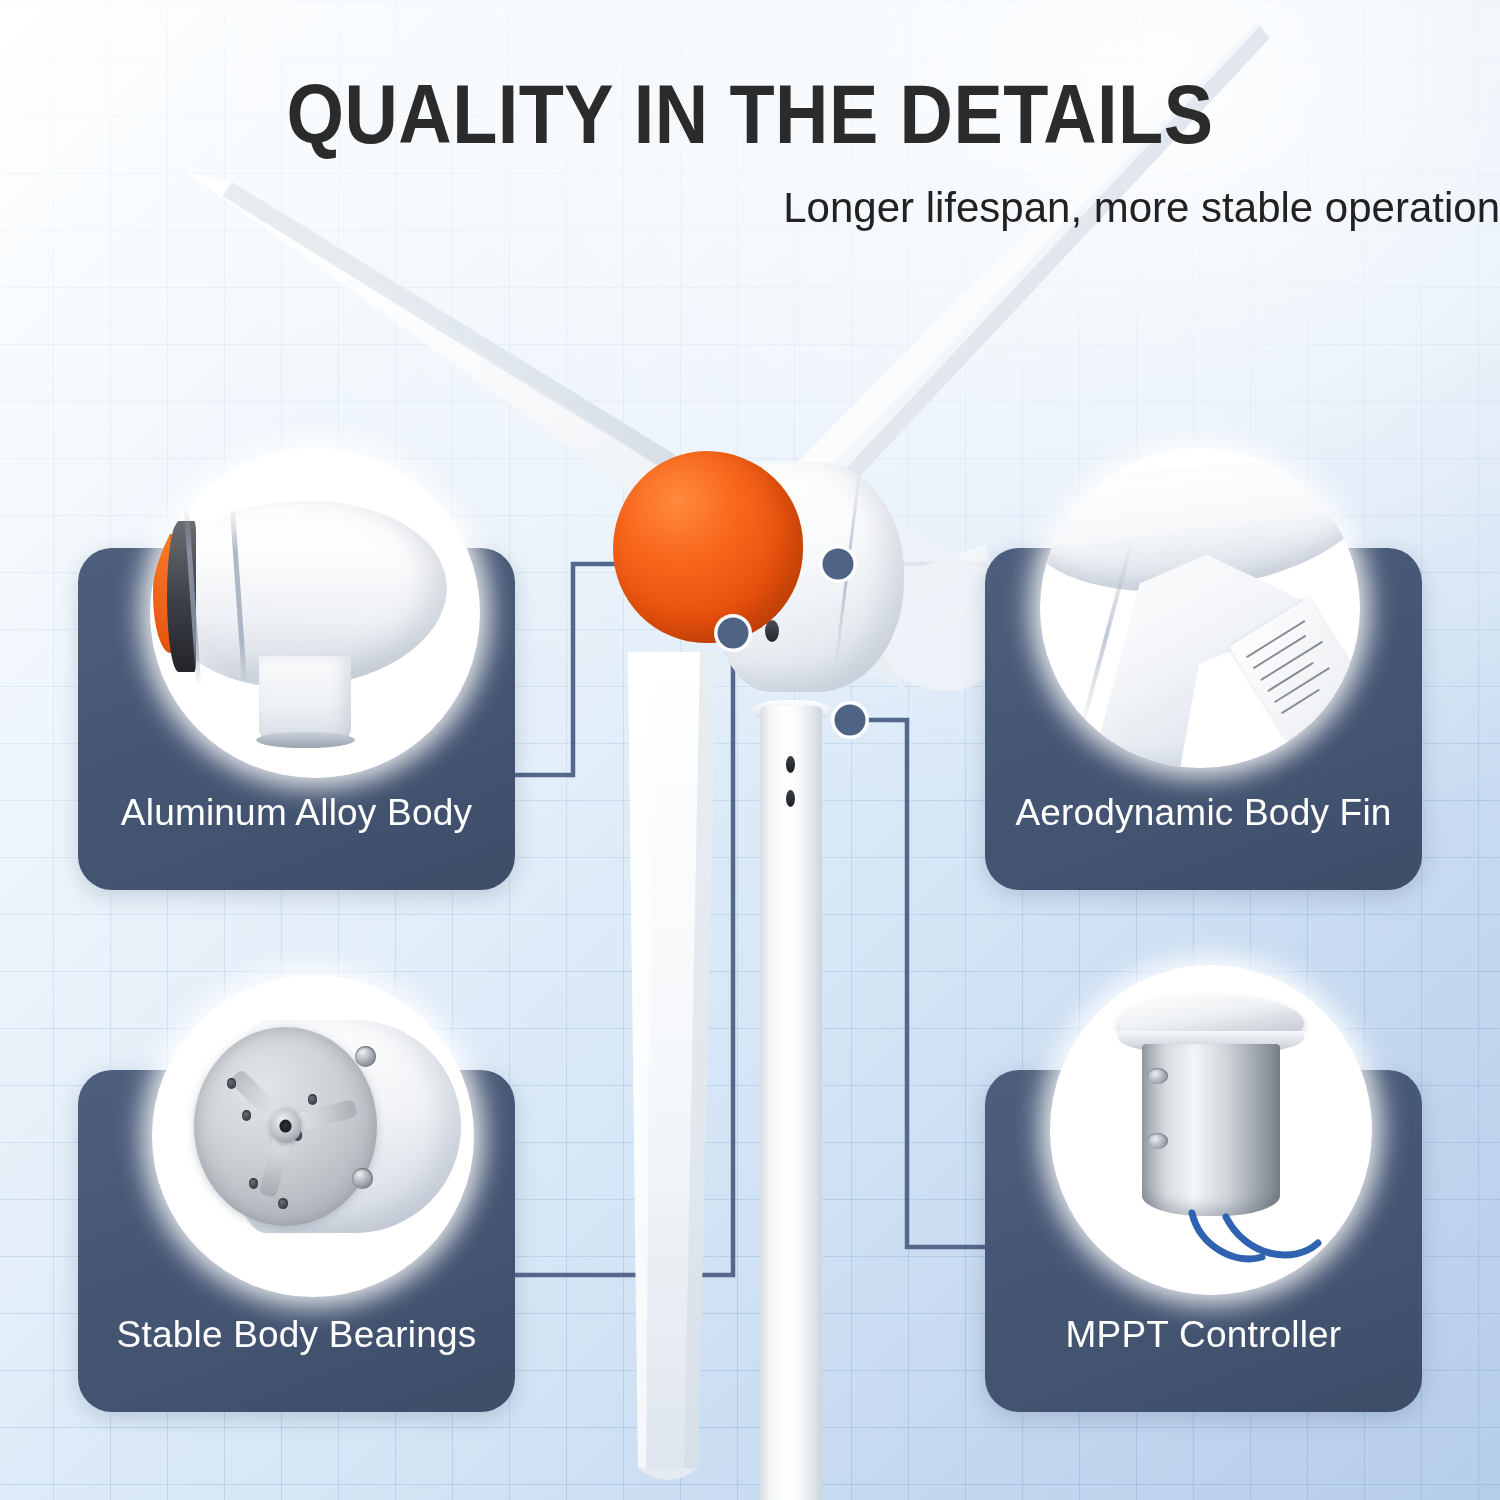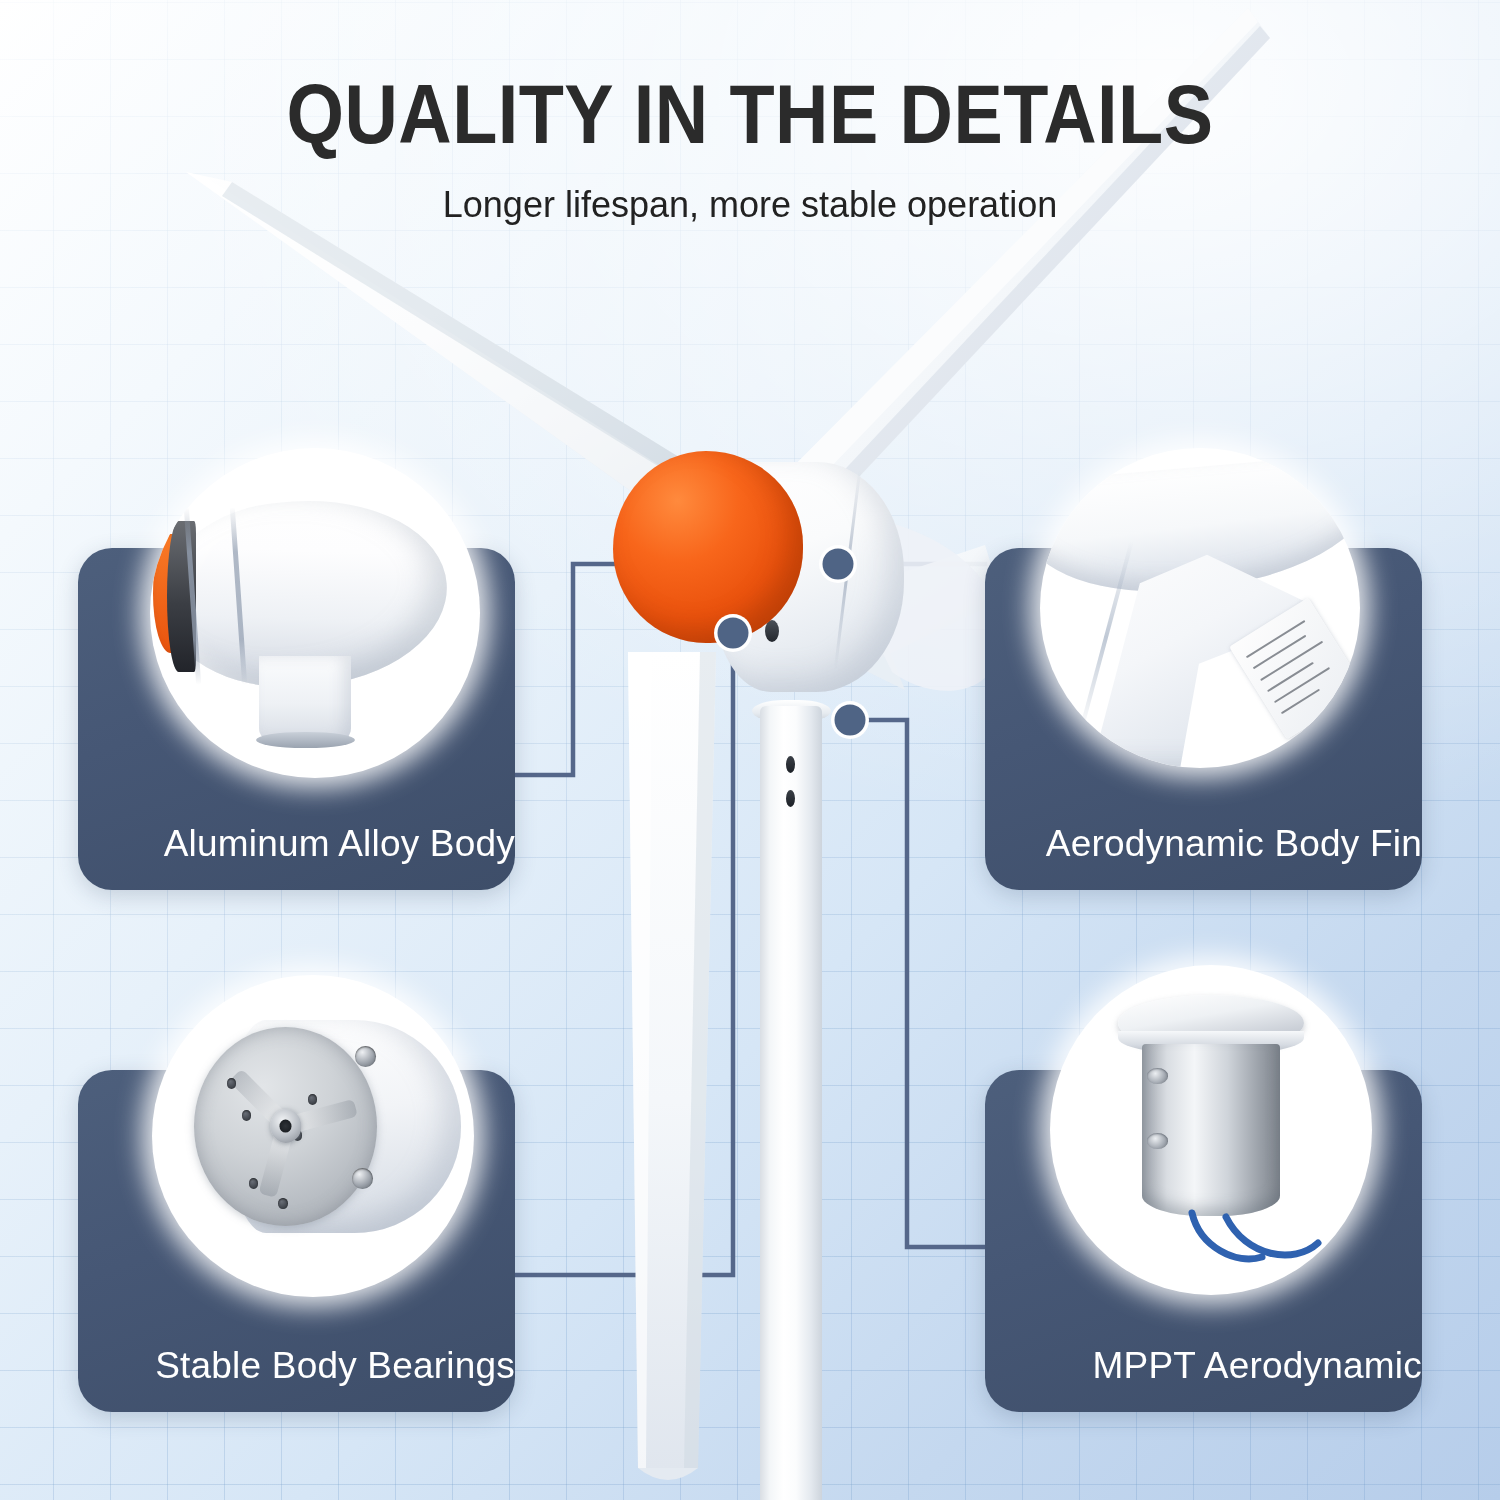--- a/index.html
+++ b/index.html
@@ -35,41 +35,41 @@
   
   .title{
     position:absolute;left:0;right:0;top:72px;text-align:center;
     font-family:"Liberation Sans Narrow","Liberation Sans",sans-serif;
     font-weight:bold;font-size:84px;letter-spacing:.5px;
     color:#2b2b2b;line-height:1;
     transform:scaleX(.88);transform-origin:50% 50%;
     white-space:nowrap;z-index:40;
   }
   .subtitle{
-    position:absolute;left:0;right:0;top:185px;text-align:center;
-    font-size:36px;color:#222;line-height:1.1;white-space:nowrap;z-index:40;
+    position:absolute;left:0;right:0;top:185px;text-align:right;
+    font-size:42px;color:#222;line-height:1.1;white-space:nowrap;z-index:40;
   }
 
   
   .leaders{position:absolute;inset:0;z-index:12;pointer-events:none;}
   .dots{position:absolute;inset:0;z-index:30;pointer-events:none;}
 
   
   .product{position:absolute;inset:0;z-index:20;pointer-events:none;}
 
   
   .panel{
     position:absolute;
     border-radius:34px;
     background:linear-gradient(160deg,#4d5f7c 0%, #465775 42%, #3e4e69 100%);
     box-shadow:0 6px 22px rgba(45,65,95,.20);
     z-index:25;
   }
   .panel .caption{
-    position:absolute;left:0;right:0;bottom:25px;text-align:right;
+    position:absolute;left:0;right:0;bottom:56px;text-align:center;
     color:#ffffff;font-size:37px;letter-spacing:.2px;white-space:nowrap;
   }
   .photo{
     position:absolute;border-radius:50%;overflow:hidden;
     background:#ffffff;
     box-shadow:0 0 26px 10px rgba(255,255,255,.85);
     z-index:27;
   }
   .photo .inner{position:absolute;inset:0;}
 
@@ -386,21 +386,21 @@
         <div class="bolt" style="left:30%;top:76%"></div>
         <div class="bolt" style="left:46%;top:86%"></div>
         <div class="bear-hub"></div>
       </div>
       <div class="bolt big" style="left:63%;top:22%"></div>
       <div class="bolt big" style="left:62%;top:60%"></div>
     </div>
   </div>
 
   <div class="panel" id="panel-mppt">
-    <div class="caption">MPPT Aerodynamic</div>
+    <div class="caption">MPPT Controller</div>
   </div>
   <div class="photo" id="photo-mppt">
     <div class="inner">
       <div class="mppt-cap"></div>
       <div class="mppt-capband"></div>
       <div class="mppt-cyl">
         <div class="mppt-screw" style="top:14%"></div>
         <div class="mppt-screw" style="top:52%"></div>
       </div>
       <svg style="position:absolute;left:0;top:0;width:100%;height:100%">

